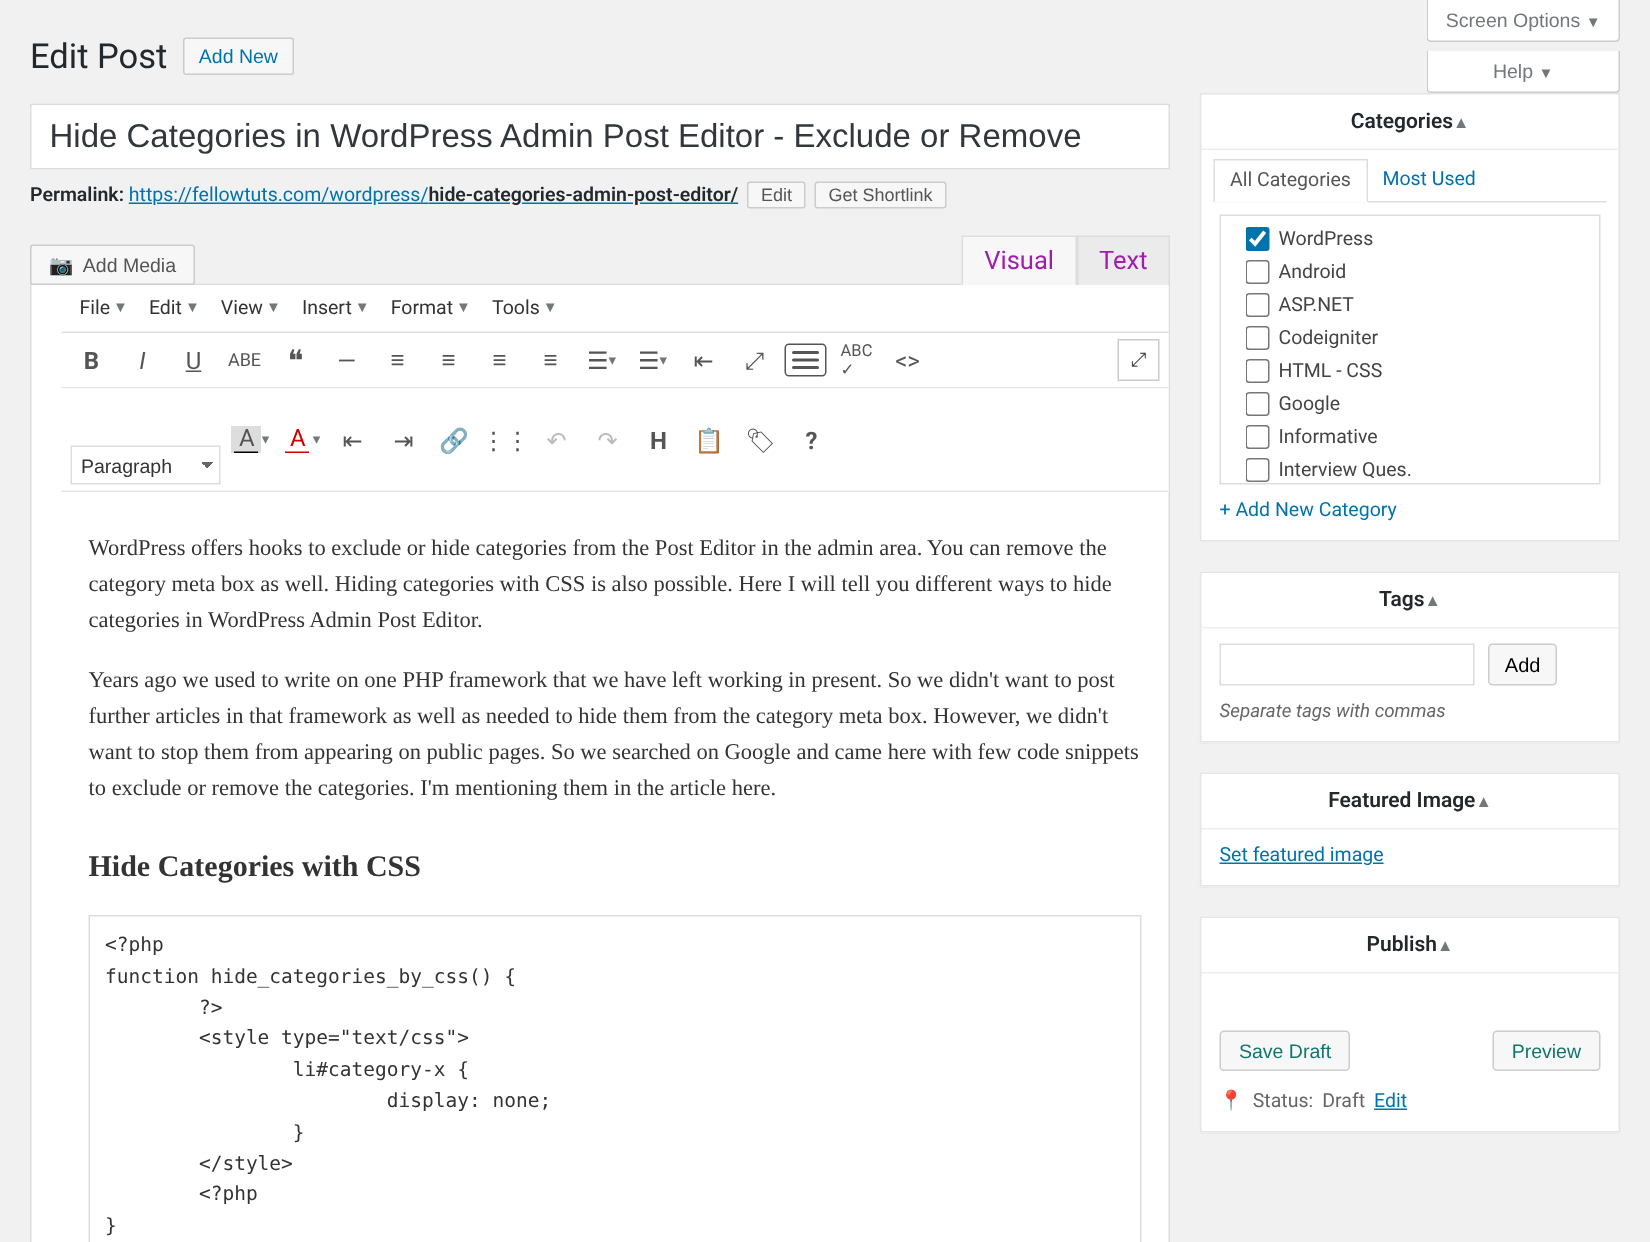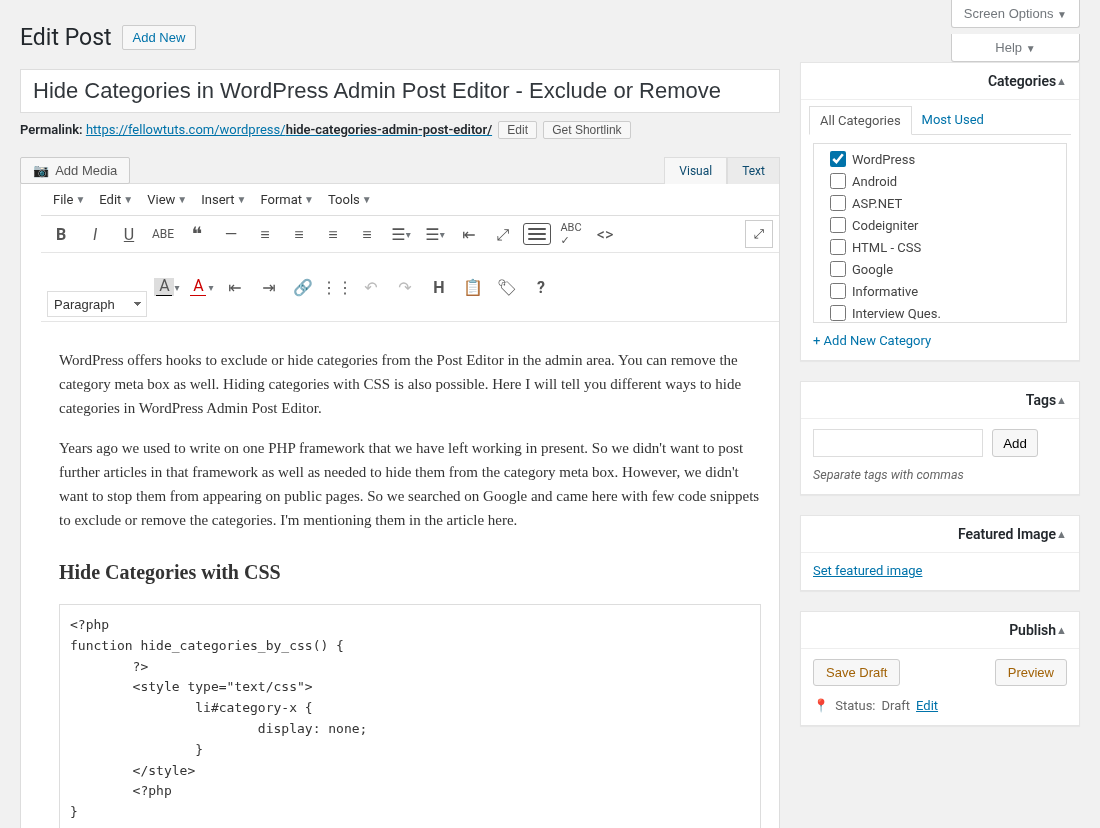--- a/index.html
+++ b/index.html
@@ -49,21 +49,21 @@
 
   .media-row { margin-top: 18px; display: flex; justify-content: space-between; align-items: flex-end; }
   .add-media-btn {
     background: #f7f7f7; border: 1px solid #ccc; padding: 5px 12px;
     border-radius: 2px; font-size: 13px; cursor: pointer; display: flex; align-items: center; gap: 6px;
     color: #555;
   }
   .editor-tabs { display: flex; }
   .editor-tabs .tab {
     border: 1px solid #ddd; border-bottom: none; padding: 6px 14px;
-    font-size: 12px; cursor: pointer; color: #0c4a6e; background: #f7f7f7;
+    font-size: 17px; cursor: pointer; color: #a21caf; background: #f7f7f7;
   }
   .editor-tabs .tab.active { background: #ebebeb; }
 
   .editor {
     border: 1px solid #ddd; background: #fff; margin-top: -1px; padding-left: 20px;
   }
   .menubar {
     background: #fff; border-bottom: 1px solid #ddd;
     display: flex; gap: 2px; padding: 4px 6px;
   }
@@ -108,21 +108,21 @@
     white-space: pre; overflow: auto;
   }
 
   
   .postbox {
     background: #fff; border: 1px solid #e5e5e5; box-shadow: 0 1px 1px rgba(0,0,0,.04);
     margin-bottom: 20px;
   }
   .postbox-header {
     border-bottom: 1px solid #eee; padding: 10px 12px;
-    display: flex; justify-content: flex-end; align-items: center;
+    display: flex; justify-content: center; align-items: center;
   }
   .postbox-header h2 { font-size: 14px; font-weight: 600; color: #23282d; }
   .postbox-body { padding: 10px 12px 12px 12px; }
   .toggle-tri { color:#72777c; cursor:pointer; font-size:11px; }
 
   .cat-tabs { display: flex; gap: 0; border-bottom: 1px solid #ddd; margin: -4px -4px 8px -4px; }
   .cat-tabs .ct {
     border: 1px solid #ddd; border-bottom: none; padding: 6px 10px;
     font-size: 13px; background: #fff; color: #555; cursor: pointer;
     margin-bottom: -1px;
@@ -136,21 +136,21 @@
   .add-cat-link { display:block; margin-top:10px; color:#0073aa; font-size:13px;}
 
   .tag-input { width: 170px; height: 28px; border: 1px solid #ddd; padding: 2px 6px; }
   .tag-add-btn { height: 28px; border: 1px solid #ccc; background:#f7f7f7; padding:0 10px; cursor:pointer; border-radius:3px; margin-left:6px;}
   .tag-hint { font-style: italic; color:#666; margin-top: 10px; font-size: 12.5px;}
   .tag-choose { display:block; margin-top: 30px; color:#0073aa; text-decoration: underline; font-size:13px;}
 
   .fi-link { color:#0073aa; text-decoration: underline; font-size:13px;}
 
   .pub-row1 { display:flex; justify-content: space-between; margin-bottom: 12px;}
-  .pub-btn { border:1px solid #ccc; background:#f7f7f7; padding:5px 12px; border-radius:3px; cursor:pointer; font-size:13px; color:#a16207;}
+  .pub-btn { border:1px solid #ccc; background:#f7f7f7; padding:5px 12px; border-radius:3px; cursor:pointer; font-size:13px; color:#0f766e;margin-top:28px;}
   .status-row { display:flex; align-items:center; gap:6px; font-size:13px; color:#666;}
   .caret { font-size: 10px; color:#72777c; }
   .u { text-decoration: underline; }
 </style>
 </head>
 <body>
 
 <div class="screen-options">
   <button class="btn"><span>Screen Options</span> <span class="caret">▼</span></button>
   <button class="btn"><span>Help</span> <span class="caret">▼</span></button>

